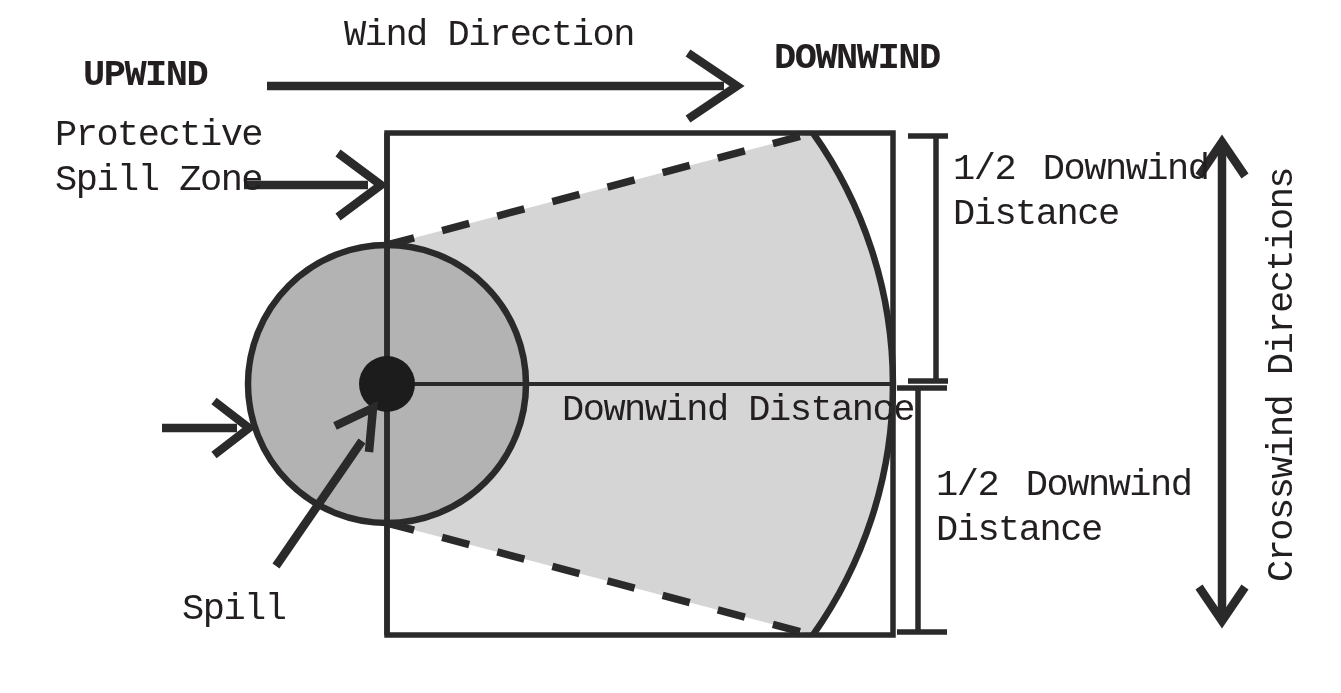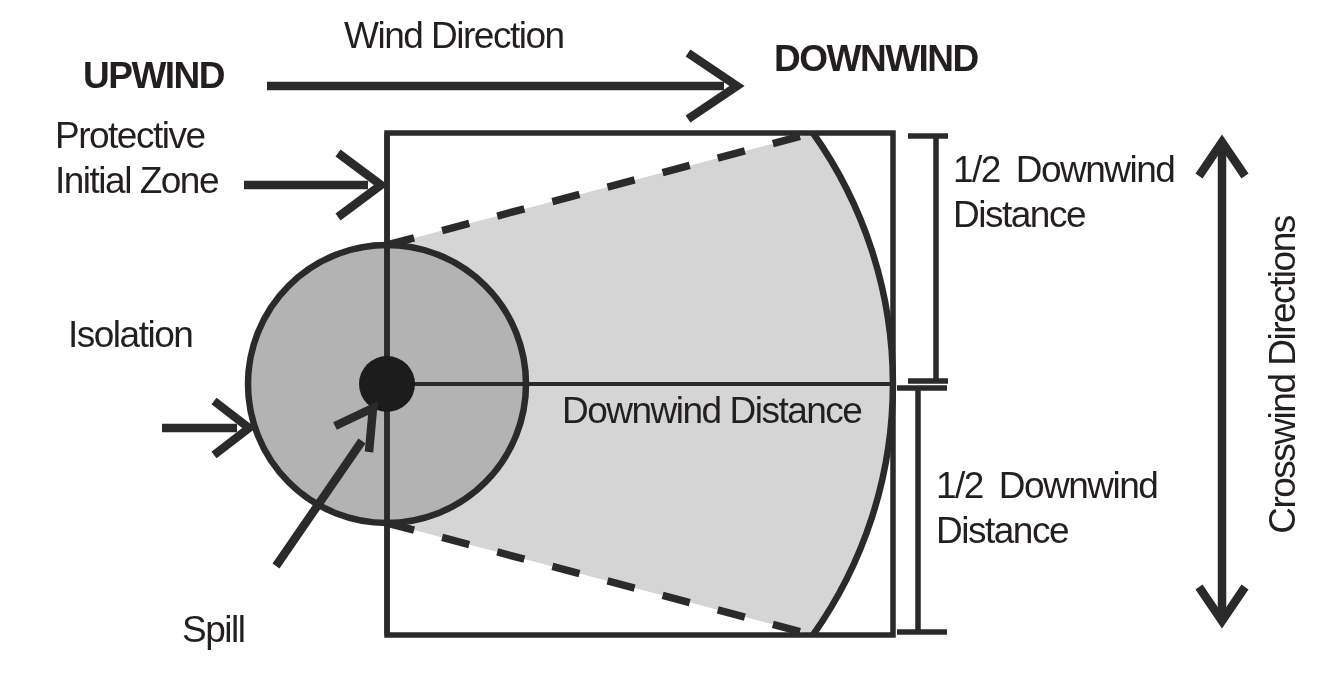--- a/index.html
+++ b/index.html
@@ -3,21 +3,21 @@
 <meta charset="utf-8">
 <style>
   :root{
     --line:#2a2a2a; --text:#231f20;
     --initial-isolation-zone-fill:#b3b3b3;
     --protective-action-zone-fill:#d5d5d5;
     --spill-dot:#1c1c1c; --background:#ffffff;
   }
   html,body{margin:0;padding:0;}
   body{background:var(--background);font-family:"Liberation Sans",sans-serif;color:var(--text);}
-  #stage{position:relative;width:1341px;height:693px;background:var(--background);overflow:hidden;}
+  #stage{position:relative;width:1341px;height:693px;background:var(--background);overflow:hidden;font-family:Liberation Mono, monospace;}
   #diagram{position:absolute;left:0;top:0;width:1341px;height:693px;}
   .lbl{position:absolute;font-size:37px;line-height:45px;letter-spacing:-1.5px;color:var(--text);white-space:nowrap;}
   .bold{font-weight:bold;}
   .wsp{word-spacing:7px;}
   .rot{transform:translate(-50%,-50%) rotate(-90deg);transform-origin:center center;}
   
   .s{stroke:var(--line);fill:none;}
   .fan{fill:var(--protective-action-zone-fill);stroke:none;}
   .circle{fill:var(--initial-isolation-zone-fill);stroke:var(--line);}
   .dot{fill:var(--spill-dot);stroke:none;}
@@ -86,28 +86,27 @@
   </svg>
 
   <div class="lbl" style="left:344px;top:13px;">Wind Direction</div>
 
   <div class="lbl bold" style="left:83px;top:53px;text-align:right;">UPWIND</div>
 
   <div class="lbl bold" style="left:774px;top:36px;">DOWNWIND</div>
 
   <div class="lbl" style="left:55px;top:113px;">
     <div>Protective</div>
-    <div>Initial Zone</div>
+    <div>Spill Zone</div>
   </div>
 
   <div class="lbl" style="left:68px;top:312px;">
-    <div>Isolation</div>
   </div>
 
-  <div class="lbl" style="left:182px;top:587px;margin-top:20px;">Spill</div>
+  <div class="lbl" style="left:182px;top:587px;">Spill</div>
 
   <div class="lbl" style="left:562px;top:388px;text-align:right;">Downwind Distance</div>
 
   <div class="lbl wsp" style="left:953px;top:147px;">
     <div>1/2 Downwind</div>
     <div>Distance</div>
   </div>
 
   <div class="lbl wsp" style="left:936px;top:463px;">
     <div>1/2 Downwind</div>

